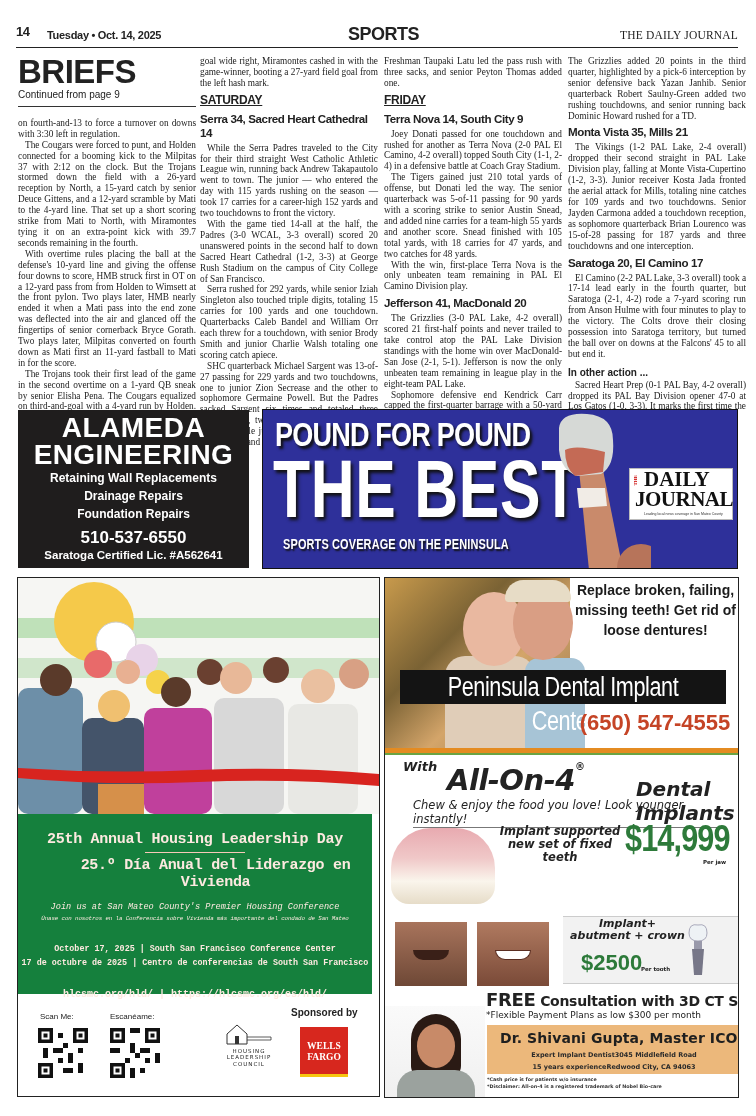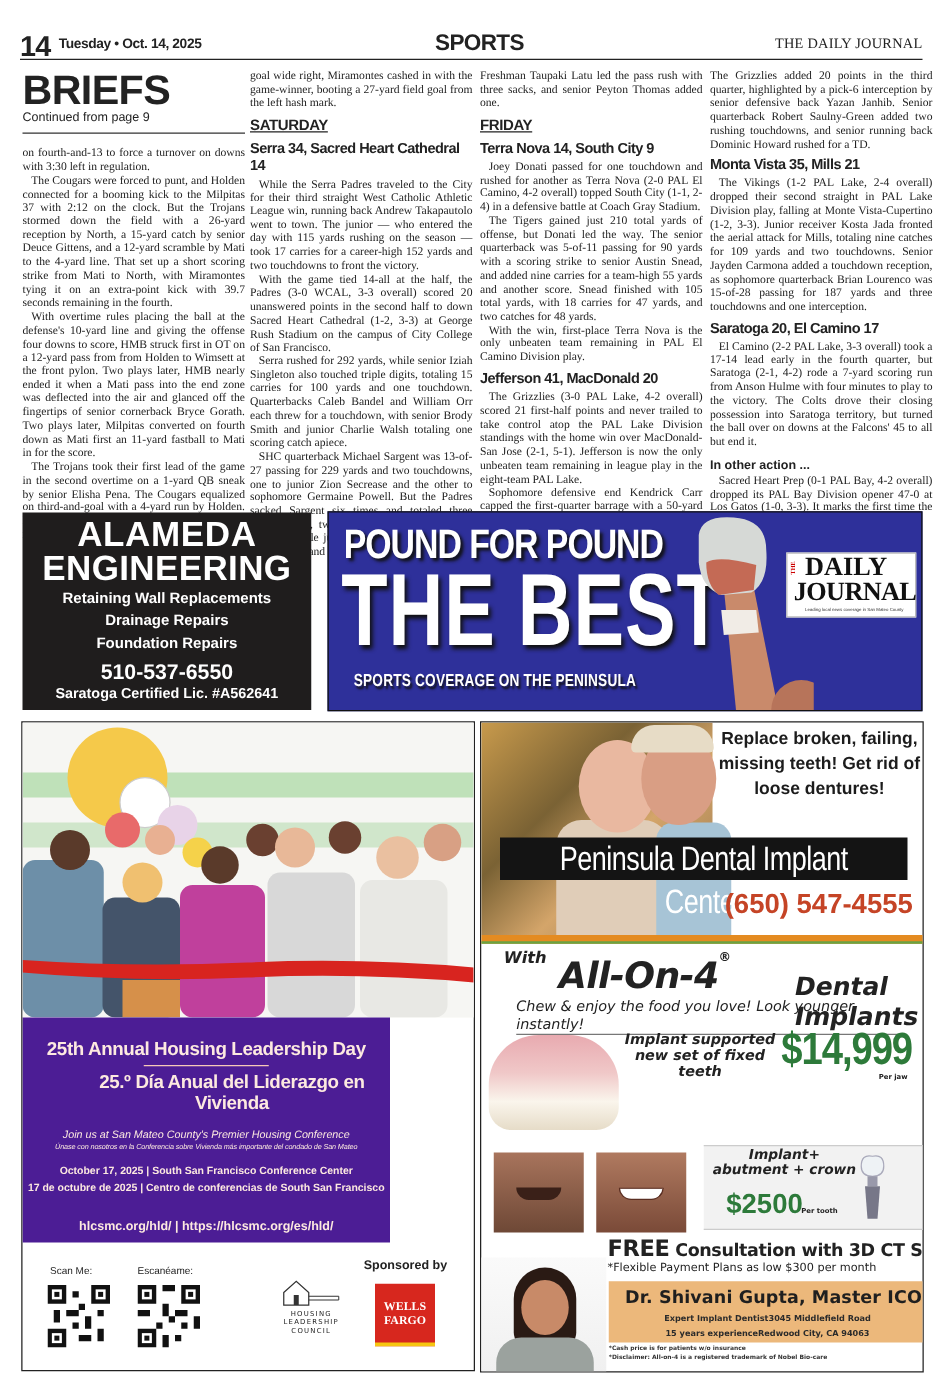--- a/index.html
+++ b/index.html
@@ -1,20 +1,20 @@
 <!DOCTYPE html>
 <html><head>
 <meta charset="utf-8">
 <style>
   * { box-sizing: border-box; margin: 0; padding: 0; }
   html, body { width: 756px; height: 1116px; background: #fff; overflow: hidden; }
   body { position: relative; font-family: "Liberation Serif", serif; color: #222; }
 
   .masthead { position: absolute; left: 16px; top: 24px; width: 722px; height: 24px; border-bottom: 1.5px solid #222; }
-  .pgnum { position: absolute; left: 0; top: 0; font-family: "Liberation Sans", sans-serif; font-weight: bold; font-size: 23px; letter-spacing: -0.5px; }
+  .pgnum { position: absolute; left: 0; top: 0; font-family: "Liberation Sans", sans-serif; font-weight: bold; font-size: 13px; letter-spacing: -0.5px; }
   .pgdate { position: absolute; left: 31px; top: 5px; font-family: "Liberation Sans", sans-serif; font-weight: bold; font-size: 11px; letter-spacing: -0.3px; }
   .section { position: absolute; left: 332px; top: 0; font-family: "Liberation Sans", sans-serif; font-weight: bold; font-size: 18px; letter-spacing: -0.5px; }
   .paper { position: absolute; right: 0; top: 5px; font-family: "Liberation Serif", serif; font-size: 11.5px; letter-spacing: 0.2px; }
 
   .col { position: absolute; top: 56px; width: 178px; font-size: 9.3px; line-height: 10.9px; text-align: justify; }
   .col p { text-indent: 7px; }
   .col p.noindent { text-indent: 0; }
   .c1 { left: 18px; }
   .c2 { left: 200px; }
   .c3 { left: 384px; }
@@ -33,35 +33,35 @@
   .ad-alameda .svc { font-size: 12px; font-weight: bold; line-height: 18px; }
   .ad-alameda .svc:first-of-type { margin-top: 4px; }
   .ad-alameda .phone { font-size: 17px; font-weight: bold; margin-top: 5px; line-height: 19px; }
   .ad-alameda .cert { font-size: 11.5px; font-weight: bold; line-height: 16px; }
 
   .ad-pound { position: absolute; left: 262px; top: 409px; width: 476px; height: 160px; background: #2e309a; border: 1px solid #111; overflow: hidden; font-family: "Liberation Sans", sans-serif; }
   .ad-pound .p1 { position: absolute; left: 12px; top: 6px; color: #fff; font-weight: bold; font-size: 33px; letter-spacing: -1px; transform: scaleX(0.82); transform-origin: left; text-shadow: 3px 3px 3px #111; }
   .ad-pound .p2 { position: absolute; left: 10px; top: 34px; color: #fff; font-weight: bold; font-size: 82px; line-height: 90px; letter-spacing: 1px; transform: scaleX(0.74); transform-origin: left; text-shadow: 3px 3px 4px #111; }
   .ad-pound .p3 { position: absolute; left: 20px; top: 126px; color: #fff; font-weight: bold; font-size: 14px; transform: scaleX(0.78); transform-origin: left; text-shadow: 2px 2px 2px #111; letter-spacing: 0.2px; }
   .arm { position: absolute; left: 268px; top: 0; width: 120px; height: 160px; }
-  .dj-logo { position: absolute; left: 366px; top: 32px; width: 104px; height: 52px; background: #fff; border: 1px solid #bbb; padding: 2px 4px; }
+  .dj-logo { position: absolute; left: 366px; top: 58px; width: 104px; height: 52px; background: #fff; border: 1px solid #bbb; padding: 2px 4px; }
   .dj-logo .the { position: absolute; left: 3px; top: 6px; font-size: 5px; color: #c00; font-weight: bold; writing-mode: vertical-rl; transform: rotate(180deg); font-family: "Liberation Serif", serif; }
   .dj-logo .l1 { position: absolute; left: 14px; top: 0px; font-family: "Liberation Serif", serif; font-weight: bold; font-size: 21px; line-height: 21px; color: #111; }
   .dj-logo .l2 { position: absolute; left: 5px; top: 20px; font-family: "Liberation Serif", serif; font-weight: bold; font-size: 21px; line-height: 21px; color: #111; letter-spacing: -0.5px; }
   .dj-logo .tag { position: absolute; left: 14px; top: 43px; font-size: 3.5px; color: #333; }
 
   .ad-hld { position: absolute; left: 17px; top: 577px; width: 363px; height: 520px; border: 1.2px solid #222; background: #fff; overflow: hidden; }
   .illus { position: absolute; left: 0; top: 0; width: 361px; height: 236px; background: #f7f7f4; }
-  .hld-red { position: absolute; left: 0; top: 236px; width: 294px; height: 180px; background: #4c1d95; color: #fde9e0; text-align: center; font-family: Liberation Sans, sans-serif; }
+  .hld-red { position: absolute; left: 0; top: 236px; width: 354px; height: 180px; background: #15803d; color: #fde9e0; text-align: center; font-family: Liberation Mono, monospace; }
   .hld-red .t1 { font-size: 15px; font-weight: bold; margin-top: 17px; letter-spacing: -0.3px; }
   .hld-red .sep { width: 100px; height: 1px; background: #f7c9b8; margin: 4px auto; position: relative; }
   .hld-red .t2 { font-size: 15px; font-weight: bold; letter-spacing: -0.3px; padding-left: 41px; }
   .hld-red .t3 { font-size: 8.6px; font-style: italic; margin-top: 11px; }
   .hld-red .t4 { font-size: 5.8px; font-style: italic; margin-top: 3px; letter-spacing: -0.1px; }
-  .hld-red .t5 { font-size: 8.4px; margin-top: 10px; font-weight: bold; }
+  .hld-red .t5 { font-size: 8.4px; margin-top: 22px; font-weight: bold; }
   .hld-red .t6 { font-size: 8.4px; margin-top: 4px; font-weight: bold; }
   .hld-red .t7 { font-size: 10px; margin-top: 21px; font-weight: bold; }
   .hld-bottom { position: absolute; left: 0; top: 420px; width: 361px; height: 100px; font-family: "DejaVu Sans", sans-serif; }
   .scan { position: absolute; top: 14px; font-size: 8px; font-family: "Liberation Sans", sans-serif; }
   .qr { position: absolute; top: 30px; width: 50px; height: 50px; }
   .hlc { position: absolute; left: 203px; top: 24px; width: 56px; text-align: center; font-size: 5.5px; letter-spacing: 1px; line-height: 6.5px; }
   .sponsor { position: absolute; left: 273px; top: 9px; font-size: 10px; font-weight: bold; font-family: "Liberation Sans", sans-serif; }
   .wf { position: absolute; left: 282px; top: 29px; width: 48px; height: 50px; background: #d7271e; border-bottom: 3px solid #f6c611; color: #fff; font-family: "Liberation Serif", serif; font-weight: bold; font-size: 9.5px; text-align: center; padding-top: 14px; line-height: 11px; }
 
   .ad-dental { position: absolute; left: 384px; top: 577px; width: 355px; height: 521px; border: 1.2px solid #222; background: #fff; overflow: hidden; font-family: "DejaVu Sans", sans-serif; }

